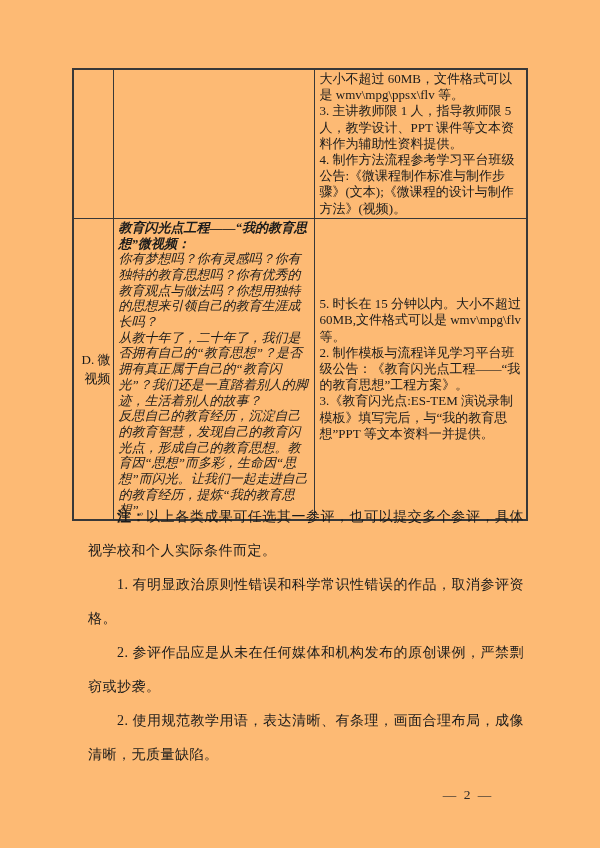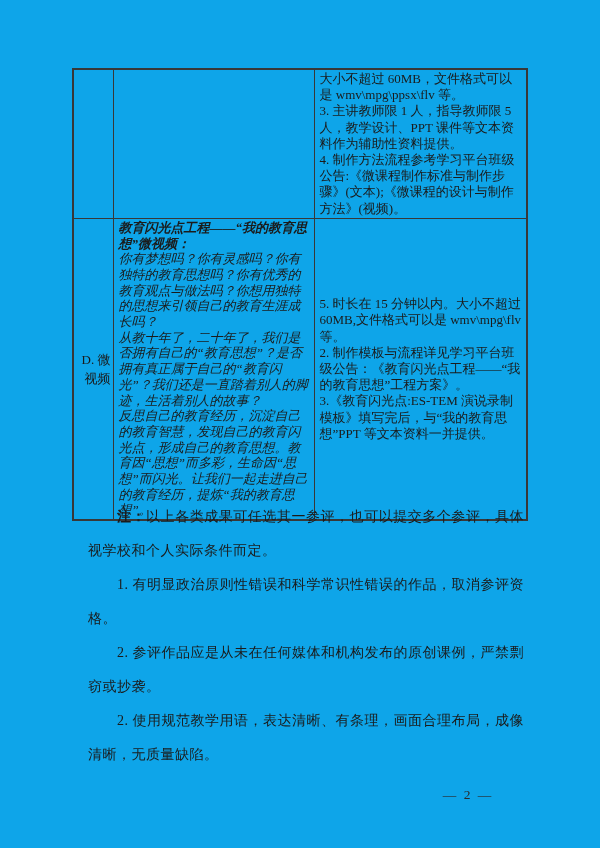--- a/index.html
+++ b/index.html
@@ -2,21 +2,21 @@
 <html><head>
 <meta charset="utf-8">
 <style>
   * { margin: 0; padding: 0; box-sizing: border-box; }
   html, body { background: #888; }
   .page {
     position: relative;
     width: 600px;
     height: 848px;
     margin: 0 auto;
-    background: #0ea5e9;
+    background: #fdba74;
     color: #1b1b1b;
     font-family: "Liberation Serif", "DejaVu Serif", serif;
     overflow: hidden;
   }
 
   
   .doc-table {
     position: absolute;
     left: 72px;
     top: 68px;

